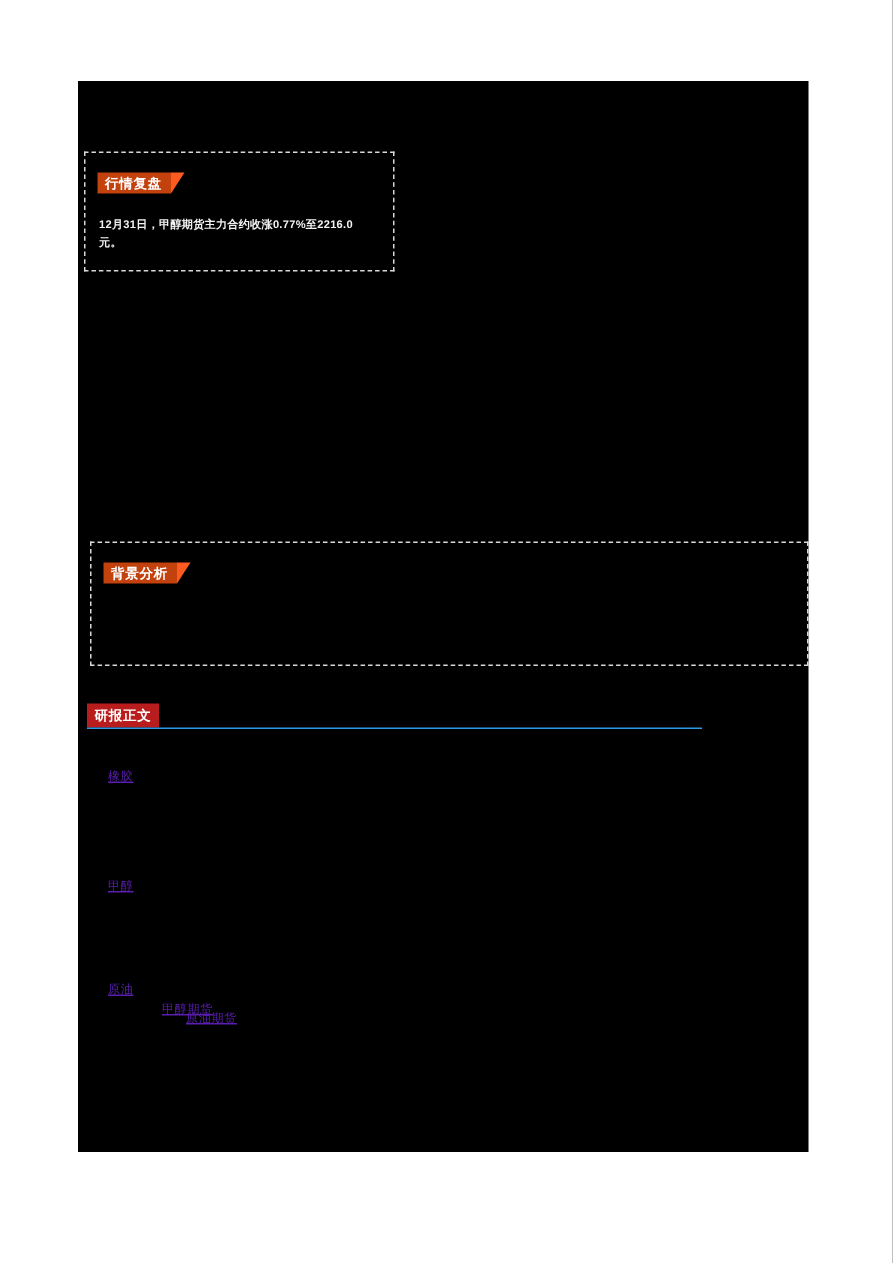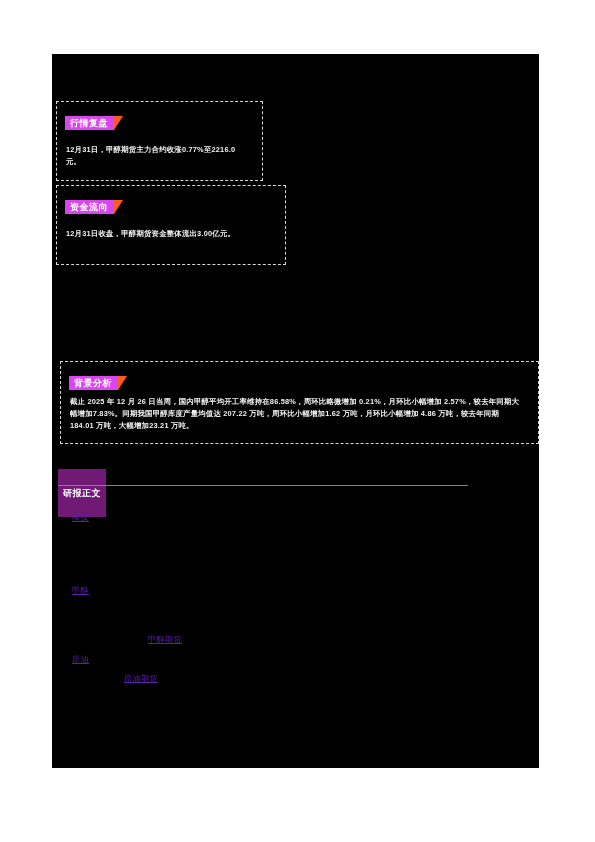--- a/index.html
+++ b/index.html
@@ -30,21 +30,21 @@
   }
   .badge-wrap {
     position: absolute;
     left: 8px;
     top: 10px;
     height: 14px;
   }
   .badge {
     display: inline-block;
     position: relative;
-    background: #d946ef;
+    background: #c2410c;
     color: #ffffff;
     font-size: 9px;
     line-height: 14px;
     height: 14px;
     padding: 0 6px 0 5px;
     letter-spacing: 0.5px;
     white-space: nowrap;
     font-weight: bold;
   }
   .badge:after {
@@ -96,69 +96,62 @@
     top: 16px;
     width: 100%;
     height: 1px;
     background: #2b9ae8;
   }
   .badge-blue {
     position: absolute;
     left: 0;
     top: 0;
     display: inline-block;
-    background: #701a75;
+    background: #b91c1c;
     color: #ffffff;
     font-size: 9px;
     line-height: 16px;
     height: 16px;
-    padding: 16px 5px;
+    padding: 0 5px;
     font-weight: bold;
     letter-spacing: 0.5px;
     white-space: nowrap;
   }
   .rlink {
     position: absolute;
     color: #5a1fb0;
     font-size: 8px;
     line-height: 12px;
     letter-spacing: 0.5px;
     white-space: nowrap;
   }
   #link-rubber   { left: 20px;  top: 458px; }
   #link-methanol { left: 20px;  top: 531px; }
-  #link-methanol-futures { left: 56px; top: 580px; margin-left: 40px; }
+  #link-methanol-futures { left: 56px; top: 613px; }
   #link-crudeoil { left: 20px;  top: 600px; text-align: right; }
   #link-crudeoil-futures { left: 72px; top: 619px; text-align: center; }
 </style>
 </head>
 <body>
 
 <div id="page">
 
   <div class="section" id="sec-market-review">
     <div class="badge-wrap">
       <span class="badge">行情复盘</span>
     </div>
     <div class="body-text">12月31日，甲醇期货主力合约收涨0.77%至2216.0元。</div>
   </div>
 
-  <div class="section" id="sec-capital-flow">
-    <div class="badge-wrap">
-      <span class="badge">资金流向</span>
-    </div>
-    <div class="body-text">12月31日收盘，甲醇期货资金整体流出3.00亿元。</div>
-  </div>
 
 
   <div class="section" id="sec-background">
     <div class="badge-wrap">
       <span class="badge">背景分析</span>
     </div>
-    <div class="body-text">截止 2025 年 12 月 26 日当周，国内甲醇平均开工率维持在86.58%，周环比略微增加 0.21%，月环比小幅增加 2.57%，较去年同期大幅增加7.83%。同期我国甲醇库度产量均值达 207.22 万吨，周环比小幅增加1.62 万吨，月环比小幅增加 4.86 万吨，较去年同期 184.01 万吨，大幅增加23.21 万吨。</div>
   </div>
 
   <div id="report-head">
     <span class="badge-blue">研报正文</span>
     <div class="rule"></div>
   </div>
 
   <a class="rlink" id="link-rubber" href="#">橡胶</a>
   <a class="rlink" id="link-methanol" href="#">甲醇</a>
   <a class="rlink" id="link-methanol-futures" href="#">甲醇期货</a>

